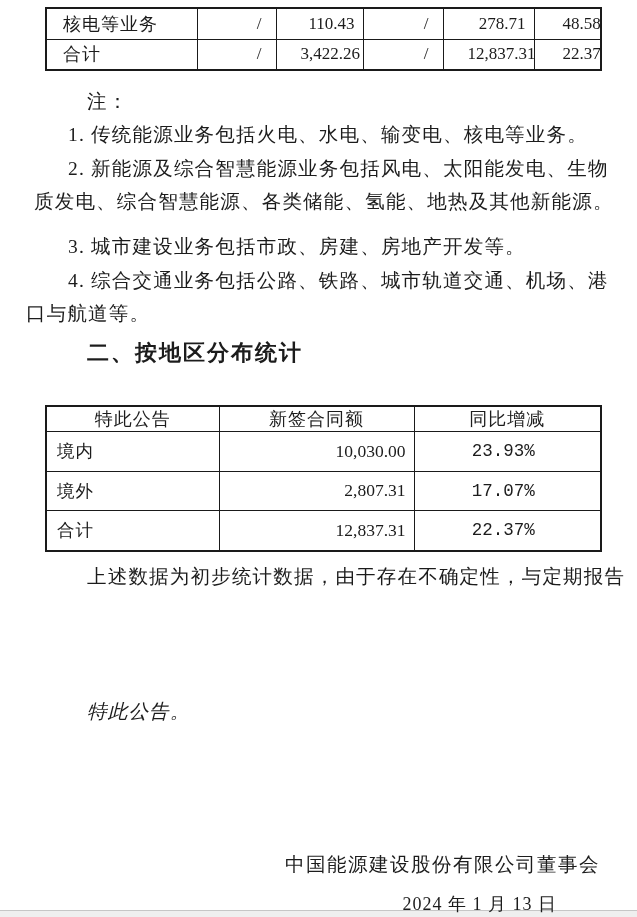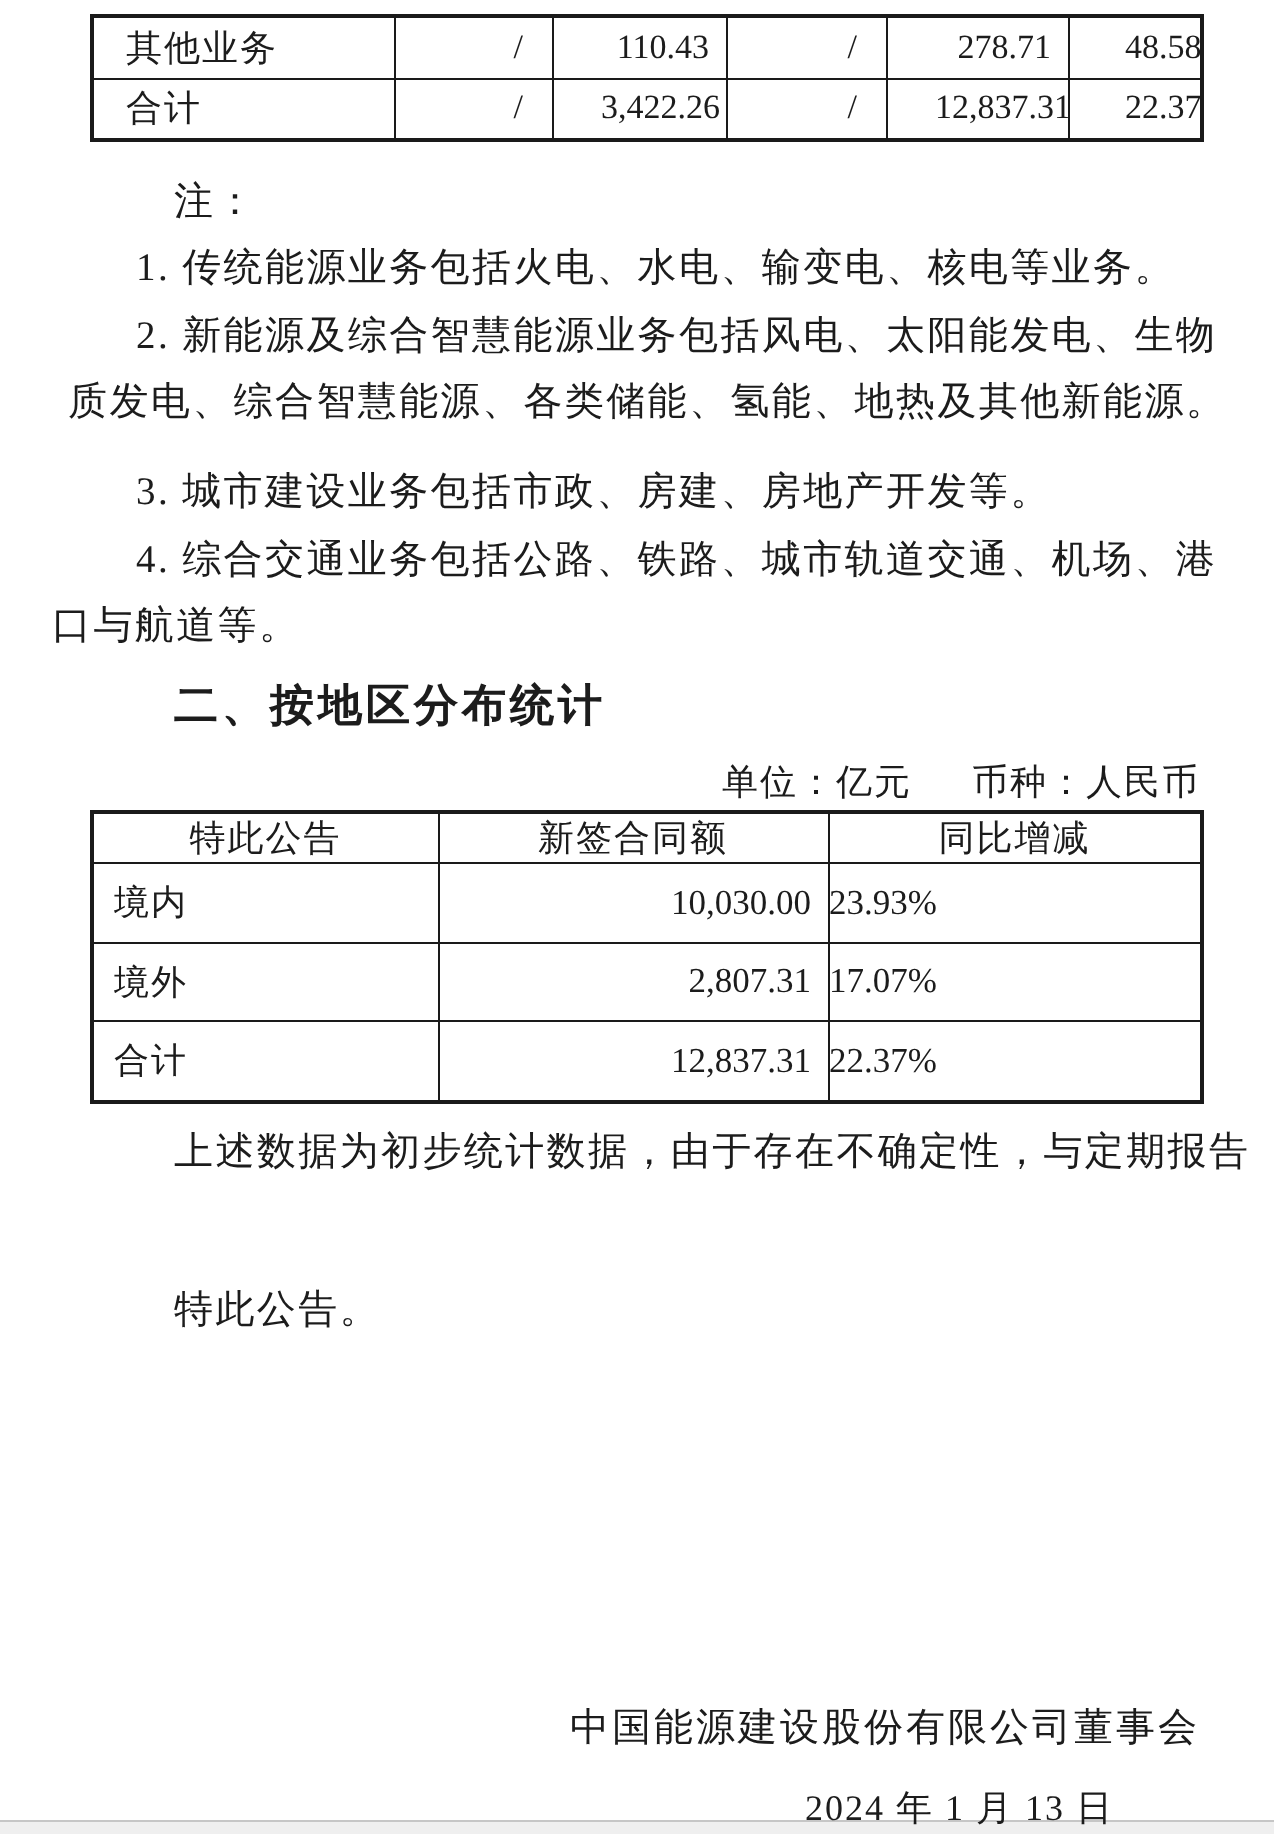--- a/index.html
+++ b/index.html
@@ -61,39 +61,39 @@
   .top-table .c-name{text-align:left;padding-left:16px;font-size:18px;letter-spacing:1px;}
   .top-table .c-slash{text-align:right;padding-right:14px;}
   .top-table .c-num{text-align:right;padding-right:8px;padding-left:24px;}
   .top-table .c-pct{text-align:right;padding-right:4px;padding-left:28px;}
   
   .region-table{left:45px;top:405px;width:555px;}
   .region-table th{height:24px;text-align:center;font-size:18px;letter-spacing:1px;}
   .region-table td{height:38.5px;font-size:17.5px;}
   .region-table .r-label{text-align:left;padding-left:10px;letter-spacing:1px;}
   .region-table .r-num{text-align:right;padding-right:8px;}
-  .region-table .r-pct{text-align:left;padding-right:8px;}
+  .region-table .r-pct{text-align:center;padding-right:8px;font-family:Liberation Mono, monospace;}
 </style>
 </head>
 <body>
 
 <div class="page">
 
   <table class="doc top-table">
     <colgroup>
       <col style="width:151px">
         <col style="width:79px">
         <col style="width:87px">
       <col style="width:80px">
         <col style="width:91px">
         <col style="width:67px">
     </colgroup>
     <tbody>
       <tr>
-        <td class="c-name">其他业务</td>
+        <td class="c-name">核电等业务</td>
         <td class="c-slash">/</td>
         <td class="c-num">110.43</td>
         <td class="c-slash">/</td>
         <td class="c-num">278.71</td>
         <td class="c-pct">48.58%</td>
       </tr>
       <tr>
         <td class="c-name">合计</td>
         <td class="c-slash">/</td>
         <td class="c-num">3,422.26</td>
@@ -107,24 +107,20 @@
   <div class="line" style="left:87px;top:91px;">注：</div>
   <div class="line" style="left:68px;top:124px;">1. 传统能源业务包括火电、水电、输变电、核电等业务。</div>
   <div class="line" style="left:68px;top:158px;">2. 新能源及综合智慧能源业务包括风电、太阳能发电、生物</div>
   <div class="line" style="left:34px;top:191px;">质发电、综合智慧能源、各类储能、氢能、地热及其他新能源。</div>
   <div class="line" style="left:68px;top:236px;">3. 城市建设业务包括市政、房建、房地产开发等。</div>
   <div class="line" style="left:68px;top:270px;">4. 综合交通业务包括公路、铁路、城市轨道交通、机场、港</div>
   <div class="line" style="left:26px;top:303px;">口与航道等。</div>
 
   <div class="line section-heading" style="left:87px;top:342px;">二、按地区分布统计</div>
 
-  <div class="unit-line">
-    <span>单位：亿元</span>
-    <span>币种：人民币</span>
-  </div>
 
   <table class="doc region-table">
     <colgroup>
       <col style="width:173px">
         <col style="width:195px">
         <col style="width:187px">
     </colgroup>
     <thead>
       <tr>
         <th>特此公告</th>
@@ -145,18 +141,18 @@
       </tr>
       <tr>
         <td class="r-label">合计</td>
         <td class="r-num">12,837.31</td>
         <td class="r-pct">22.37%</td>
       </tr>
     </tbody>
   </table>
 
   <div class="line" style="left:87px;top:566px;">上述数据为初步统计数据，由于存在不确定性，与定期报告</div>
-  <div class="line" style="left:87px;top:645px;">特此公告。</div>
+  <div class="line" style="left:87px;top:701px;font-style:italic;">特此公告。</div>
 
   <div class="line" style="right:37px;top:854px;letter-spacing:1.5px;">中国能源建设股份有限公司董事会</div>
   <div class="line" style="right:80px;top:893px;font-size:18px;letter-spacing:1px;">2024 年 1 月 13 日</div>
 
 </div>
 
 </body></html>

